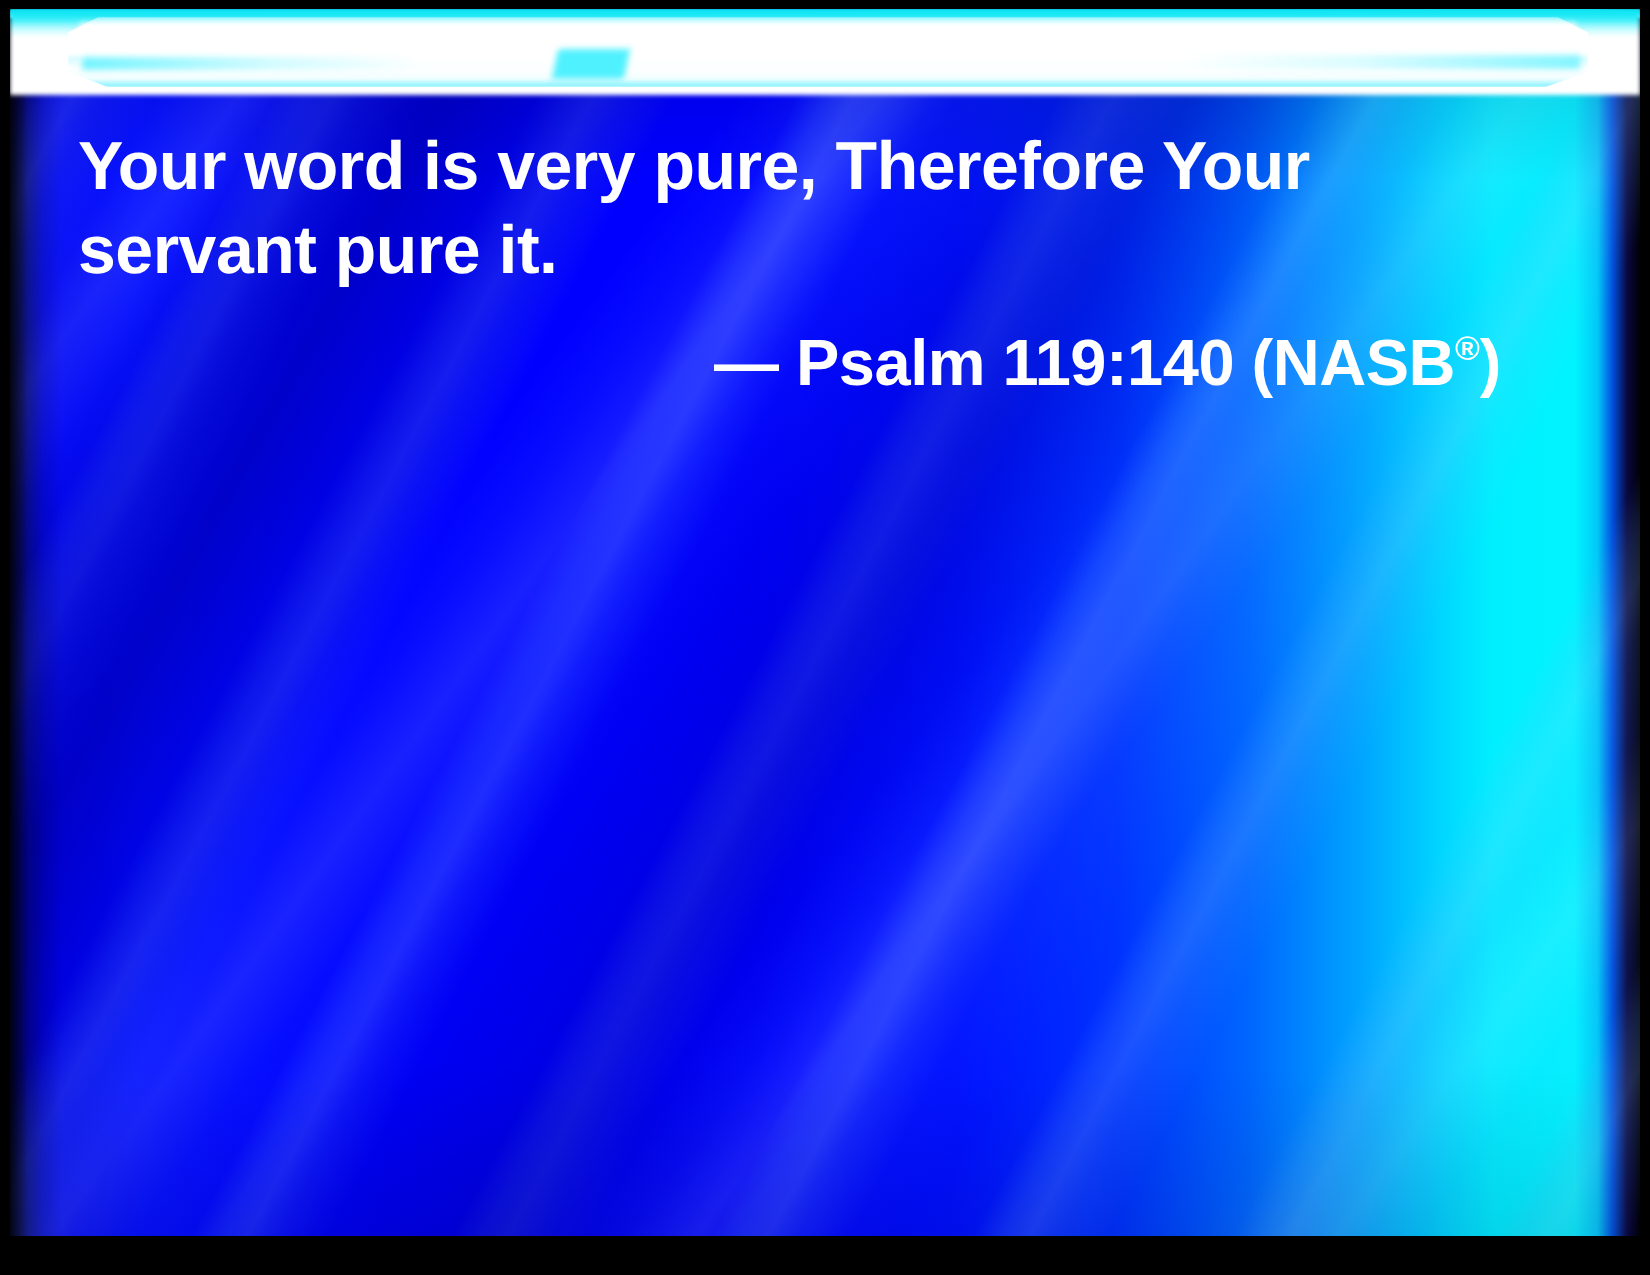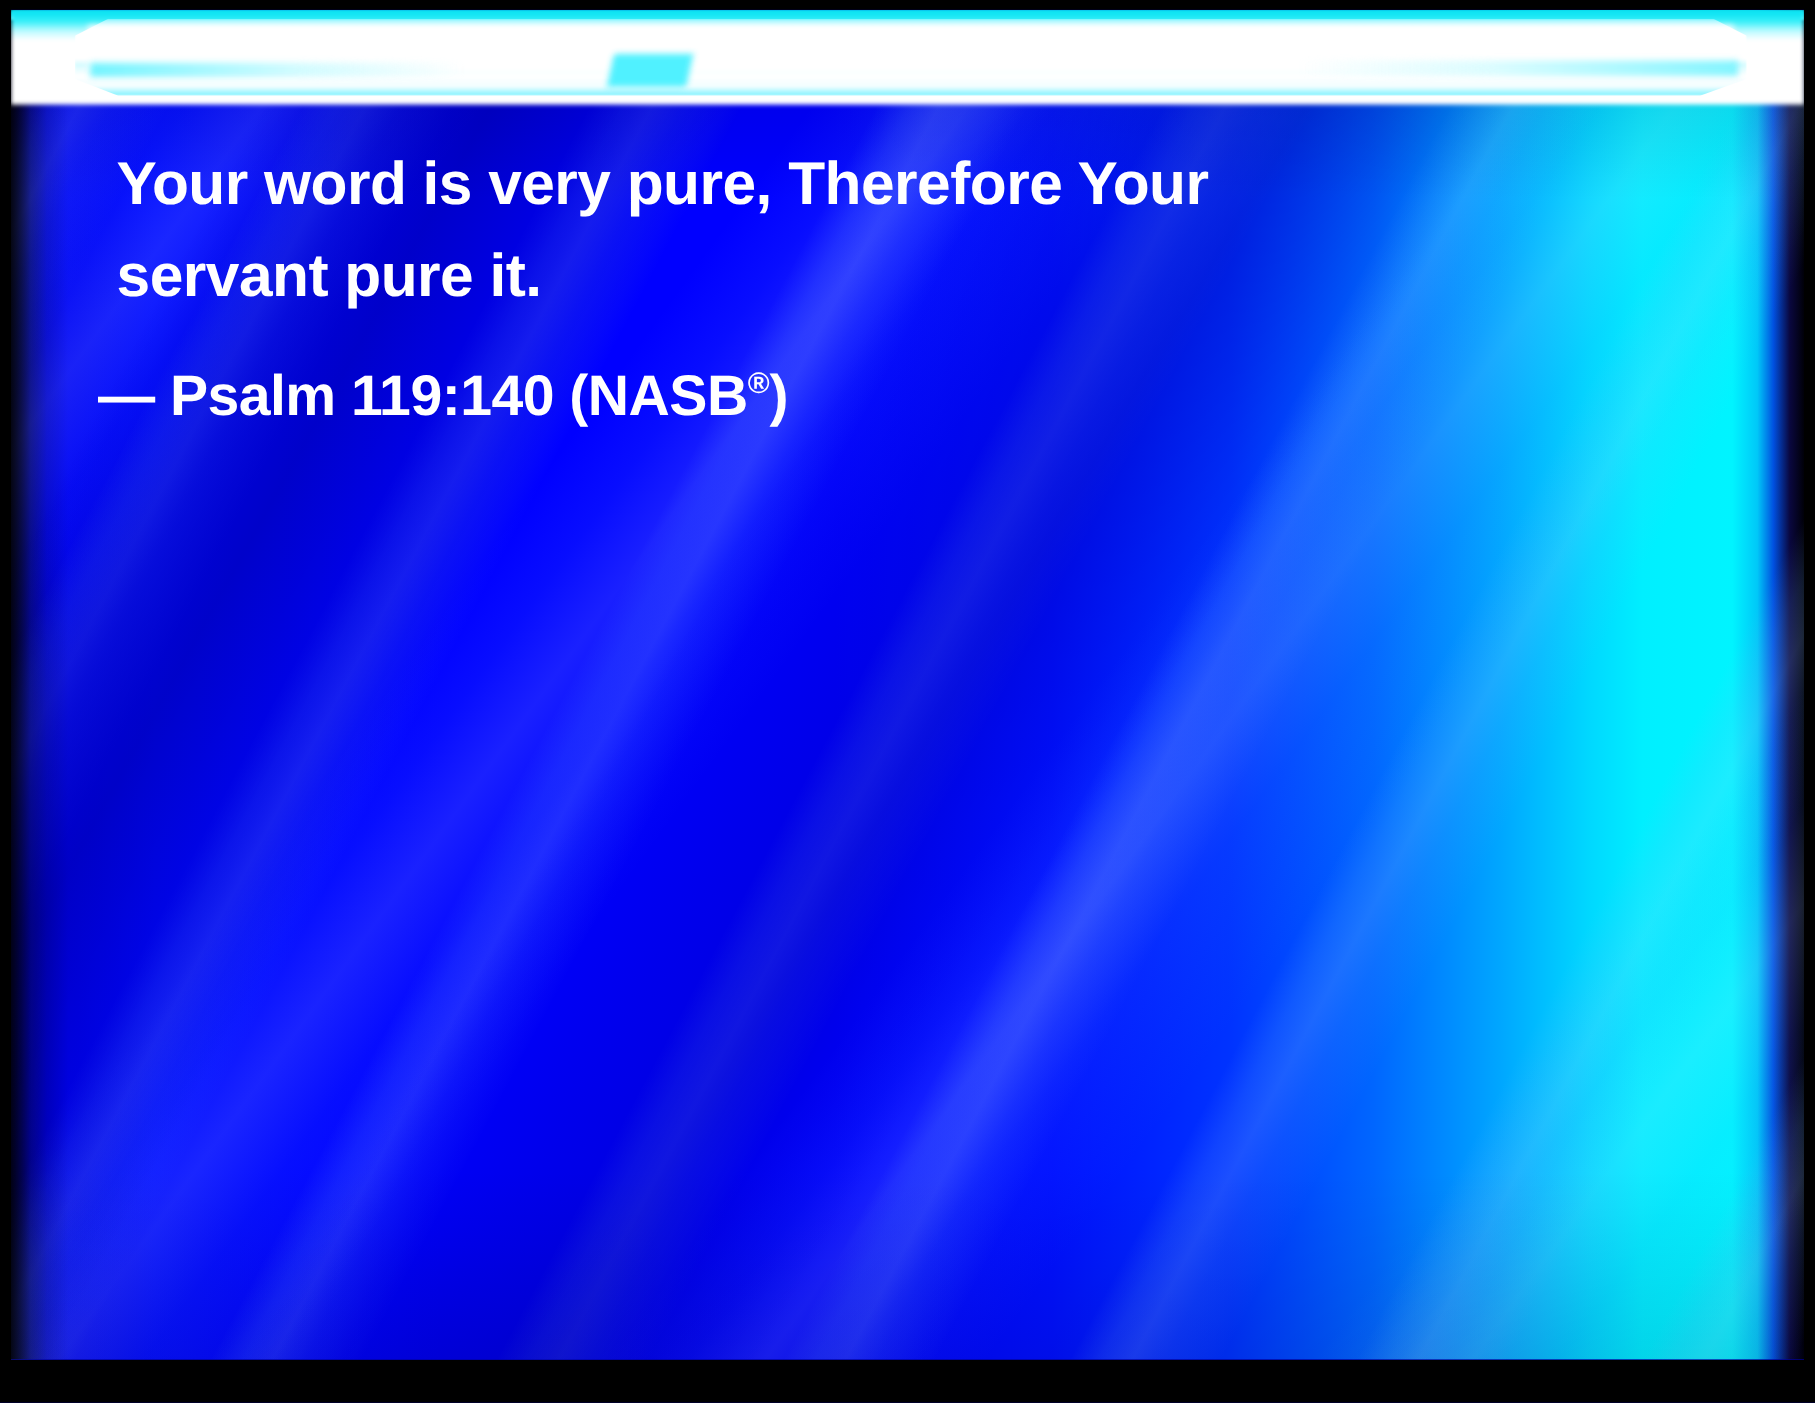--- a/index.html
+++ b/index.html
@@ -165,41 +165,41 @@
   }
   #band-top-cyan{
     position:absolute;left:0;top:0;width:1630px;height:9px;
     background:linear-gradient(to bottom,#07d9ec,#4ef0fb 60%,#d9fdff 100%);
     filter:blur(1px);
   }
 
   
   #verse{
     position:absolute;
-    left:96px;
+    left:68px;
     top:115px;
     width:1420px;
     color:#ffffff;
     font-weight:bold;
-    font-size:55px;
+    font-size:68px;
     line-height:84px;
     letter-spacing:-0.5px;
     font-stretch:condensed;
     text-rendering:geometricPrecision;
     white-space:pre-wrap;
   }
   #citation{
     position:absolute;
     left:79px;
     top:297px;
     width:1412px;
-    text-align:left;
+    text-align:right;
     color:#ffffff;
     font-weight:bold;
-    font-size:52px;
+    font-size:65px;
     line-height:84px;
     letter-spacing:-0.5px;
     font-stretch:condensed;
     white-space:nowrap;
   }
   .reg{
     font-size:.52em;
     vertical-align:.74em;
     letter-spacing:0;
   }

